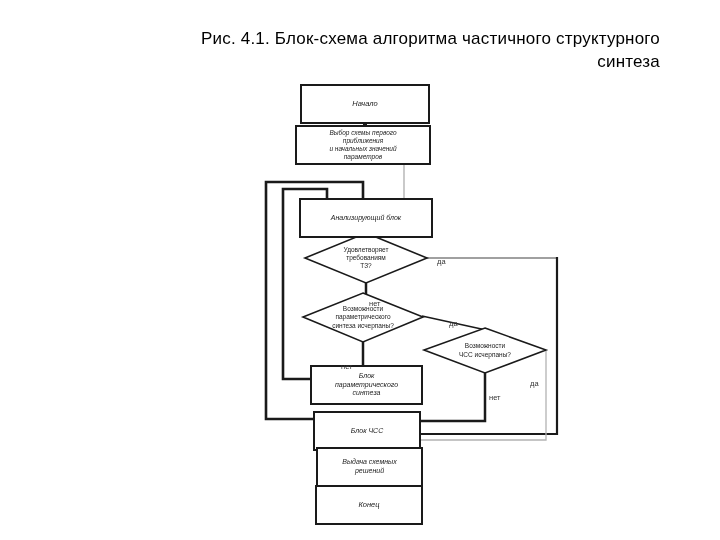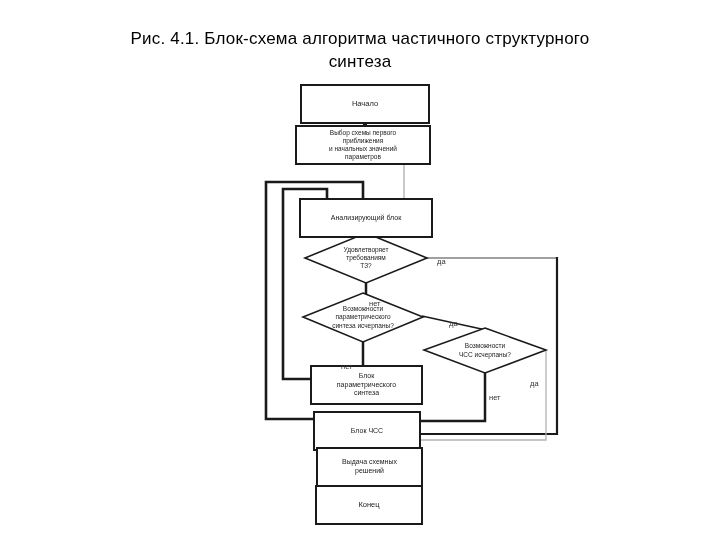--- a/index.html
+++ b/index.html
@@ -2,28 +2,28 @@
 <html><head>
 <meta charset="utf-8">
 <style>
   html,body{margin:0;padding:0;background:#fff;}
   #canvas{
     position:relative;width:720px;height:540px;background:#fff;overflow:hidden;
     font-family:"Liberation Sans",sans-serif;color:#1a1a1a;
   }
   .caption{
     position:absolute;left:60px;top:28px;width:600px;
-    text-align:center;font-size:17px;line-height:1.35;color:#000;
+    text-align:right;font-size:17px;line-height:1.35;color:#000;
     white-space:pre-line;letter-spacing:.2px;
   }
   svg.wires{position:absolute;left:0;top:0;}
   .node{
     position:absolute;box-sizing:border-box;background:#fff;border:2px solid #1a1a1a;
     display:flex;align-items:center;justify-content:center;text-align:center;
-    font-size:7px;line-height:1.25;color:#222;white-space:pre-line;padding:18px;
+    font-size:7px;line-height:1.25;color:#222;white-space:pre-line;padding:18px;font-style:italic;
   }
   .dtext{
     position:absolute;display:flex;align-items:center;justify-content:center;
     text-align:center;font-size:6.5px;line-height:1.25;color:#222;white-space:pre-line;
   }
   .elabel{position:absolute;font-size:7.5px;color:#333;margin-top:16px;}
   .wire-dark{stroke:#1a1a1a;fill:none;}
   .wire-gray{stroke:#b3b3b3;fill:none;}
   .wire-mid{stroke:#808080;fill:none;}
   .diamond{fill:#fff;stroke:#1a1a1a;stroke-width:1.6;}

